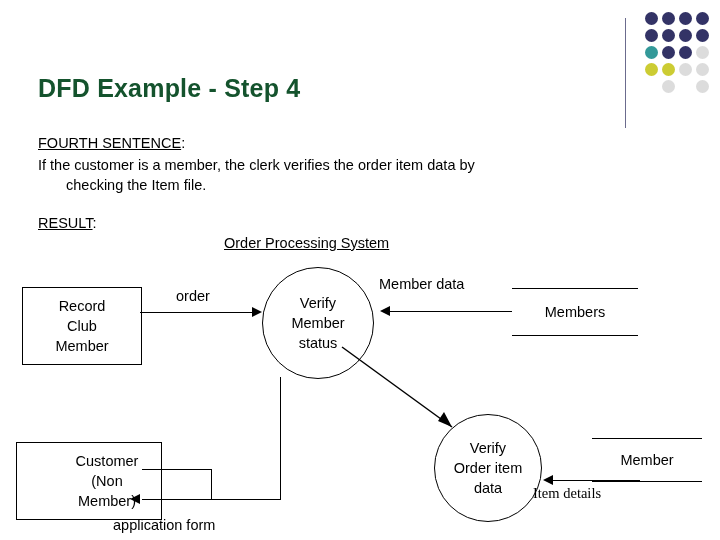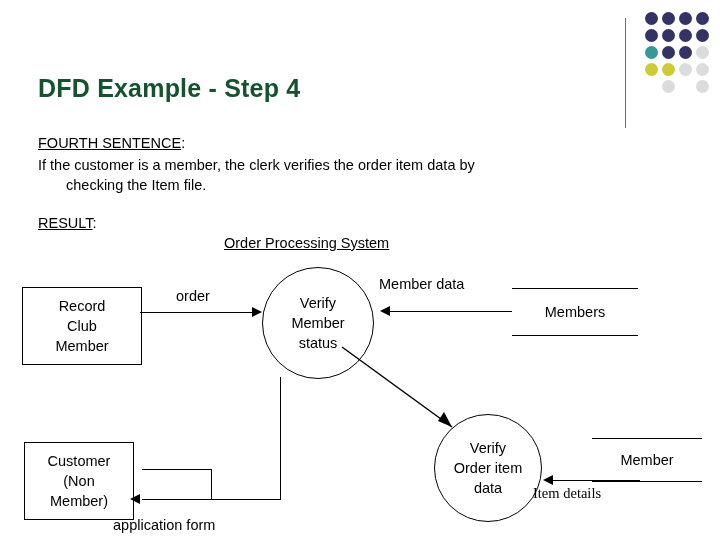--- a/index.html
+++ b/index.html
@@ -107,21 +107,21 @@
     align-items: center;
     justify-content: center;
     font-size: 14.5px;
     line-height: 20px;
     text-align: center;
   }
   #entity-record-club-member {
     left: 22px; top: 287px; width: 118px; height: 76px;
   }
   #entity-customer-non-member {
-    left: 24px; top: 442px; width: 108px; height: 76px;
+    left: 16px; top: 442px; width: 108px; height: 76px; padding-left: 36px;
   }
 
   
   .process {
     position: absolute;
     border: 1px solid #000;
     border-radius: 50%;
     background: #ffffff;
     display: flex;
     flex-direction: column;

